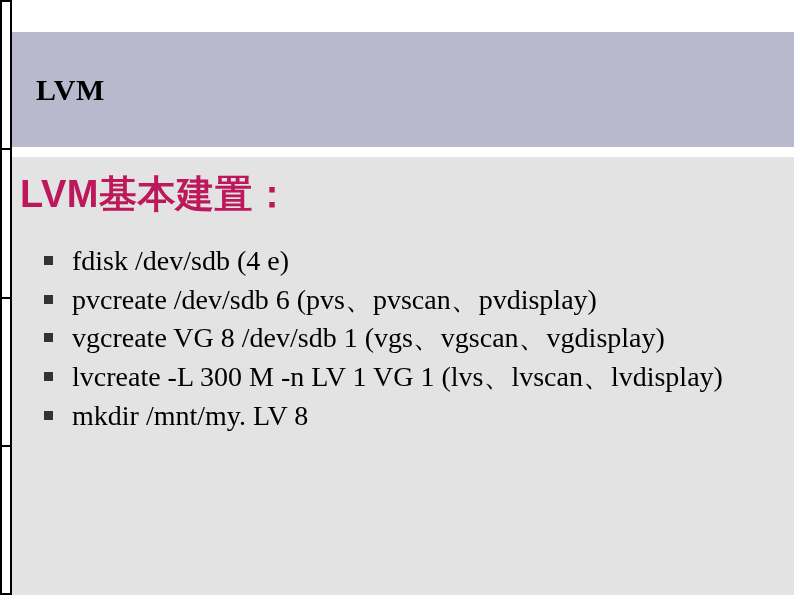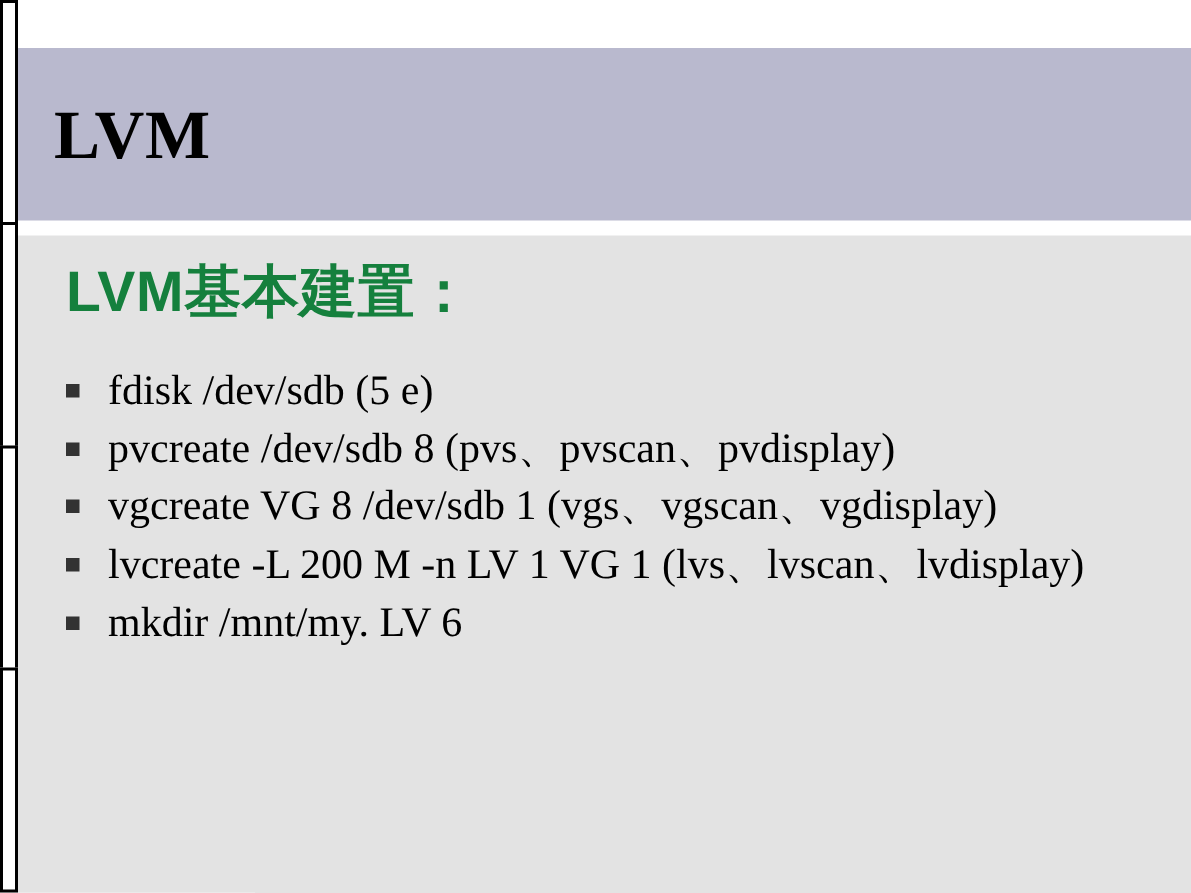--- a/index.html
+++ b/index.html
@@ -35,43 +35,42 @@
     top: 32px;
     width: 782px;
     height: 115px;
     background: #b9b9ce;
     display: flex;
     align-items: center;
     padding-left: 24px;
   }
   .title {
     color: #000;
-    font-size: 46px;
+    font-size: 30px;
     font-weight: 700;
     letter-spacing: 0.5px;
     font-family: "Times New Roman", serif;
   }
 
   .body-band {
     position: absolute;
     left: 12px;
     top: 157px;
     width: 782px;
     height: 438px;
     background: #e3e3e3;
     padding: 12px 10px 0 8px;
   }
   .subtitle {
     font-size: 38px;
     font-weight: 700;
-    color: #15803d;
+    color: #be185d;
     font-family: Arial, "Microsoft JhengHei", sans-serif;
     margin-bottom: 22px;
     letter-spacing: 0.5px;
-    margin-left: 24px;
   }
   .list {
     list-style: none;
     padding-left: 24px;
   }
   .list li {
     position: relative;
     font-size: 28px;
     color: #000;
     line-height: 1.38;
@@ -99,19 +98,19 @@
   <div class="rail-seg"></div>
 </div>
 
 <div class="header-band">
   <div class="title">LVM</div>
 </div>
 
 <div class="body-band">
   <div class="subtitle">LVM基本建置：</div>
   <ul class="list">
-    <li>fdisk /dev/sdb  (5 e)</li>
-    <li>pvcreate /dev/sdb 8               (pvs、pvscan、pvdisplay)</li>
+    <li>fdisk /dev/sdb  (4 e)</li>
+    <li>pvcreate /dev/sdb 6               (pvs、pvscan、pvdisplay)</li>
     <li>vgcreate VG 8 /dev/sdb 1       (vgs、vgscan、vgdisplay)</li>
-    <li>lvcreate -L 200 M -n LV 1 VG 1 (lvs、lvscan、lvdisplay)</li>
-    <li>mkdir /mnt/my. LV 6</li>
+    <li>lvcreate -L 300 M -n LV 1 VG 1 (lvs、lvscan、lvdisplay)</li>
+    <li>mkdir /mnt/my. LV 8</li>
   </ul>
 </div>
 
 </body></html>

